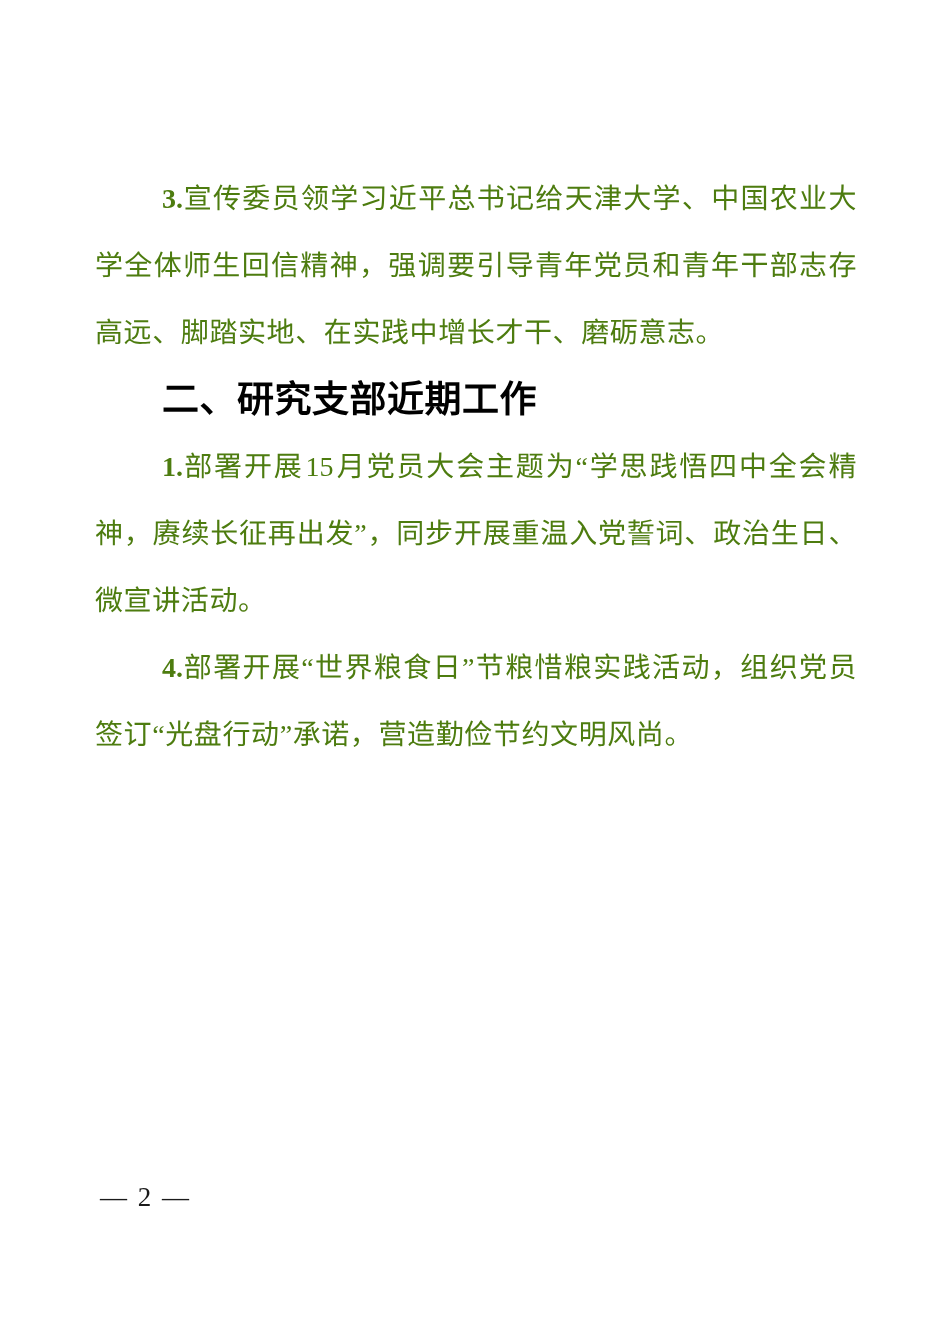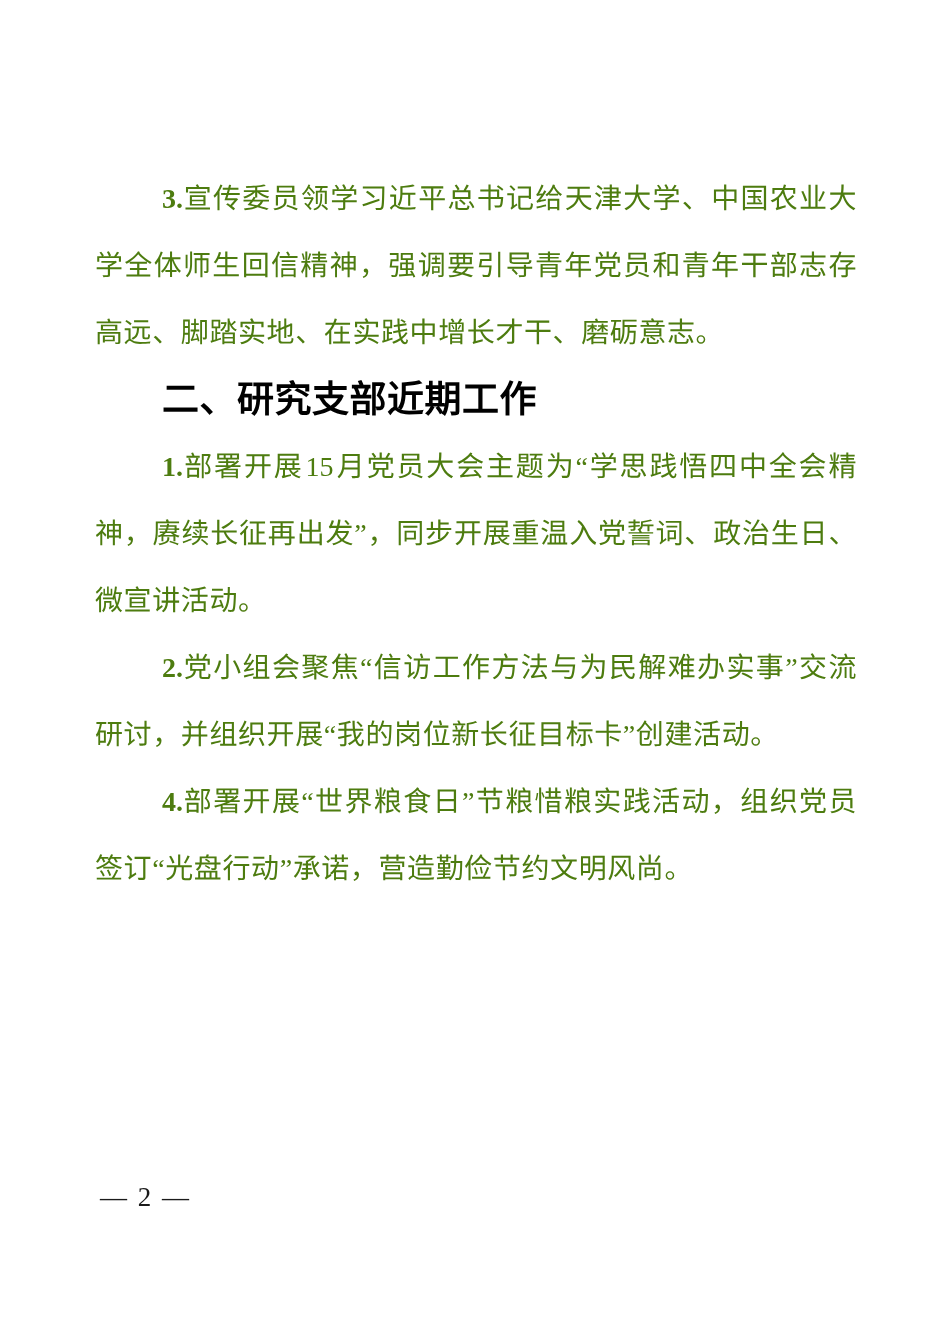--- a/index.html
+++ b/index.html
@@ -88,21 +88,20 @@
 
   <div class="content">
 
     <p class="para"><span class="num">3.</span><span>宣传委员领学习近平总书记给天津大学、中国农业大学全体师生回信精神，强调要引导青年党员和青年干部志存高远、脚踏实地、在实践中增长才干、磨砺意志。</span></p>
 
 
     <h2 class="heading">二、研究支部近期工作</h2>
 
     <p class="para"><span class="num">1.</span><span>部署开展</span><span class="digits">15</span><span>月党员大会主题为“学思践悟四中全会精神，赓续长征再出发”，同步开展重温入党誓词、政治生日、微宣讲活动。</span></p>
 
-    <p class="para"><span class="num">2.</span><span>党小组会聚焦“信访工作方法与为民解难办实事”交流研讨，并组织开展“我的岗位新长征目标卡”创建活动。</span></p>
 
 
     <p class="para"><span class="num">4.</span><span>部署开展“世界粮食日”节粮惜粮实践活动，组织党员签订“光盘行动”承诺，营造勤俭节约文明风尚。</span></p>
 
   </div>
 
   <div class="footer">— 2 —</div>
 
 </div>
 

